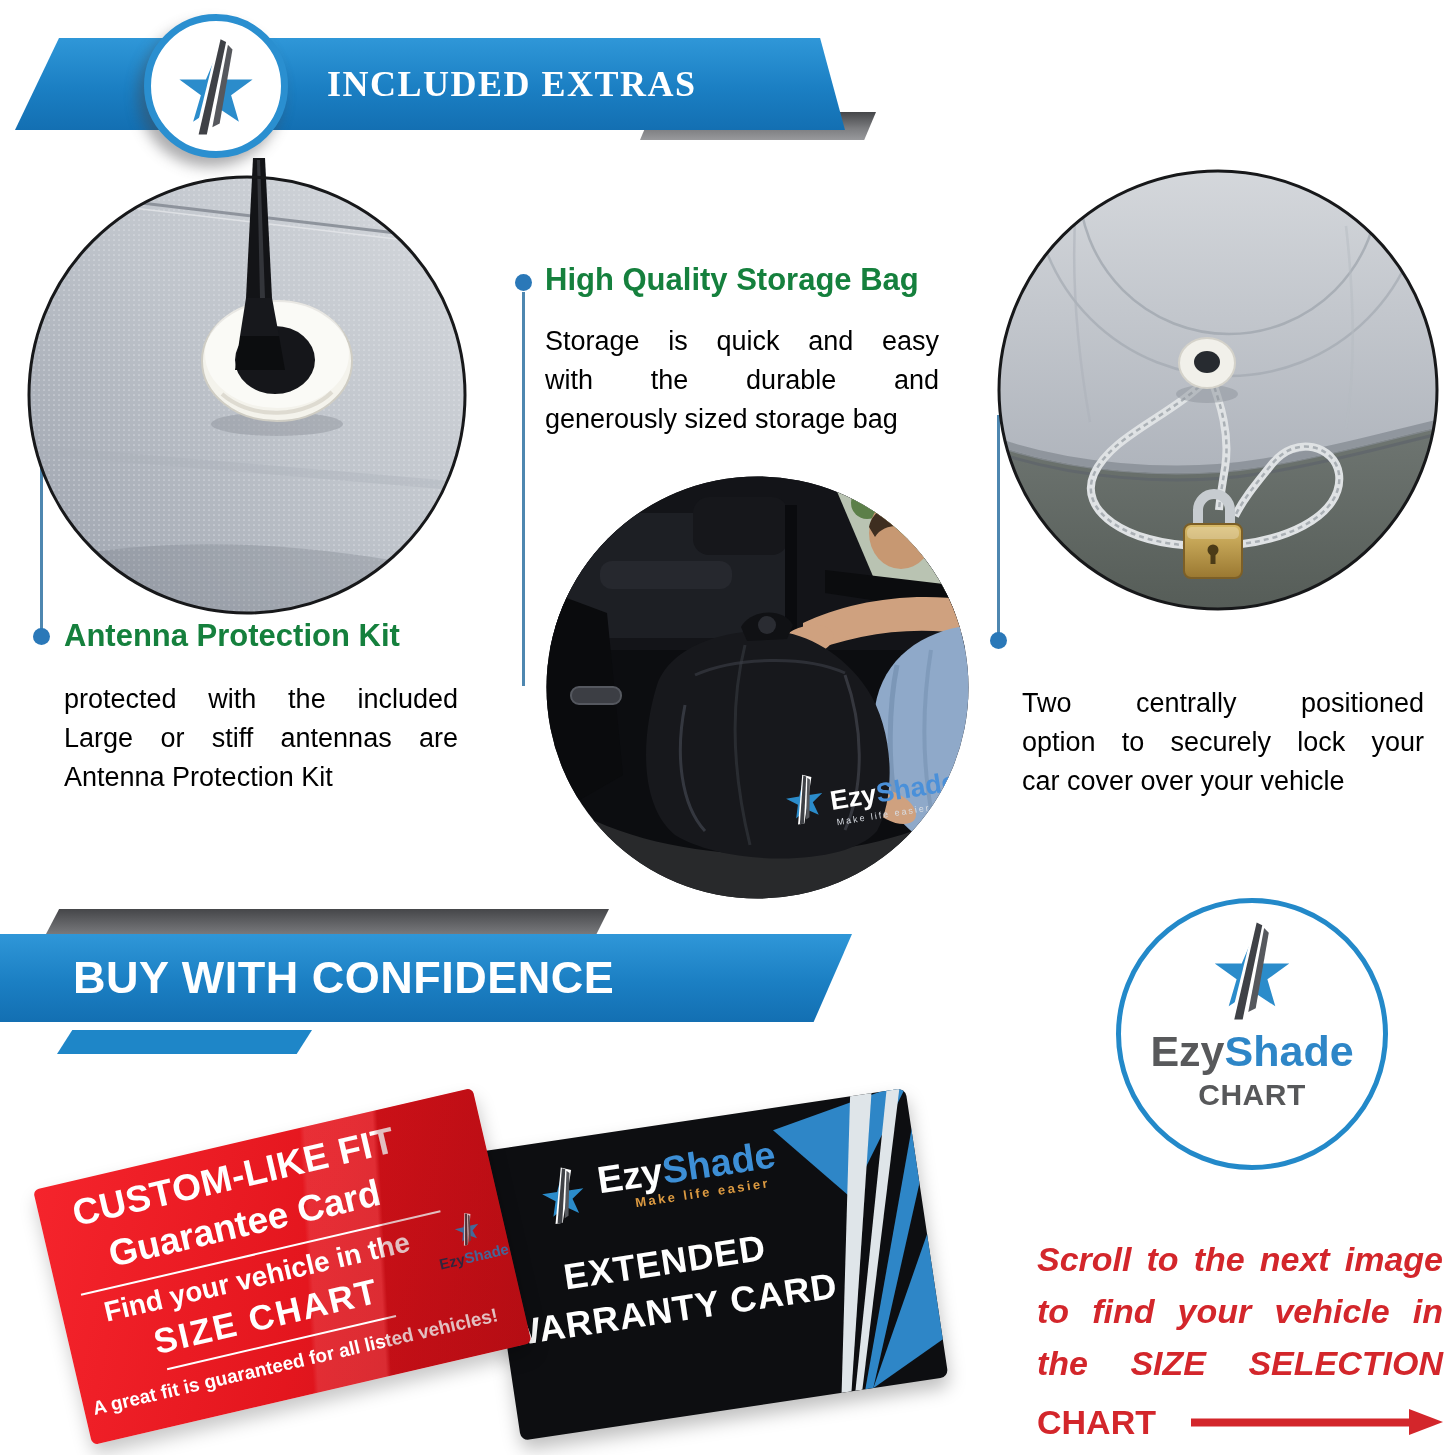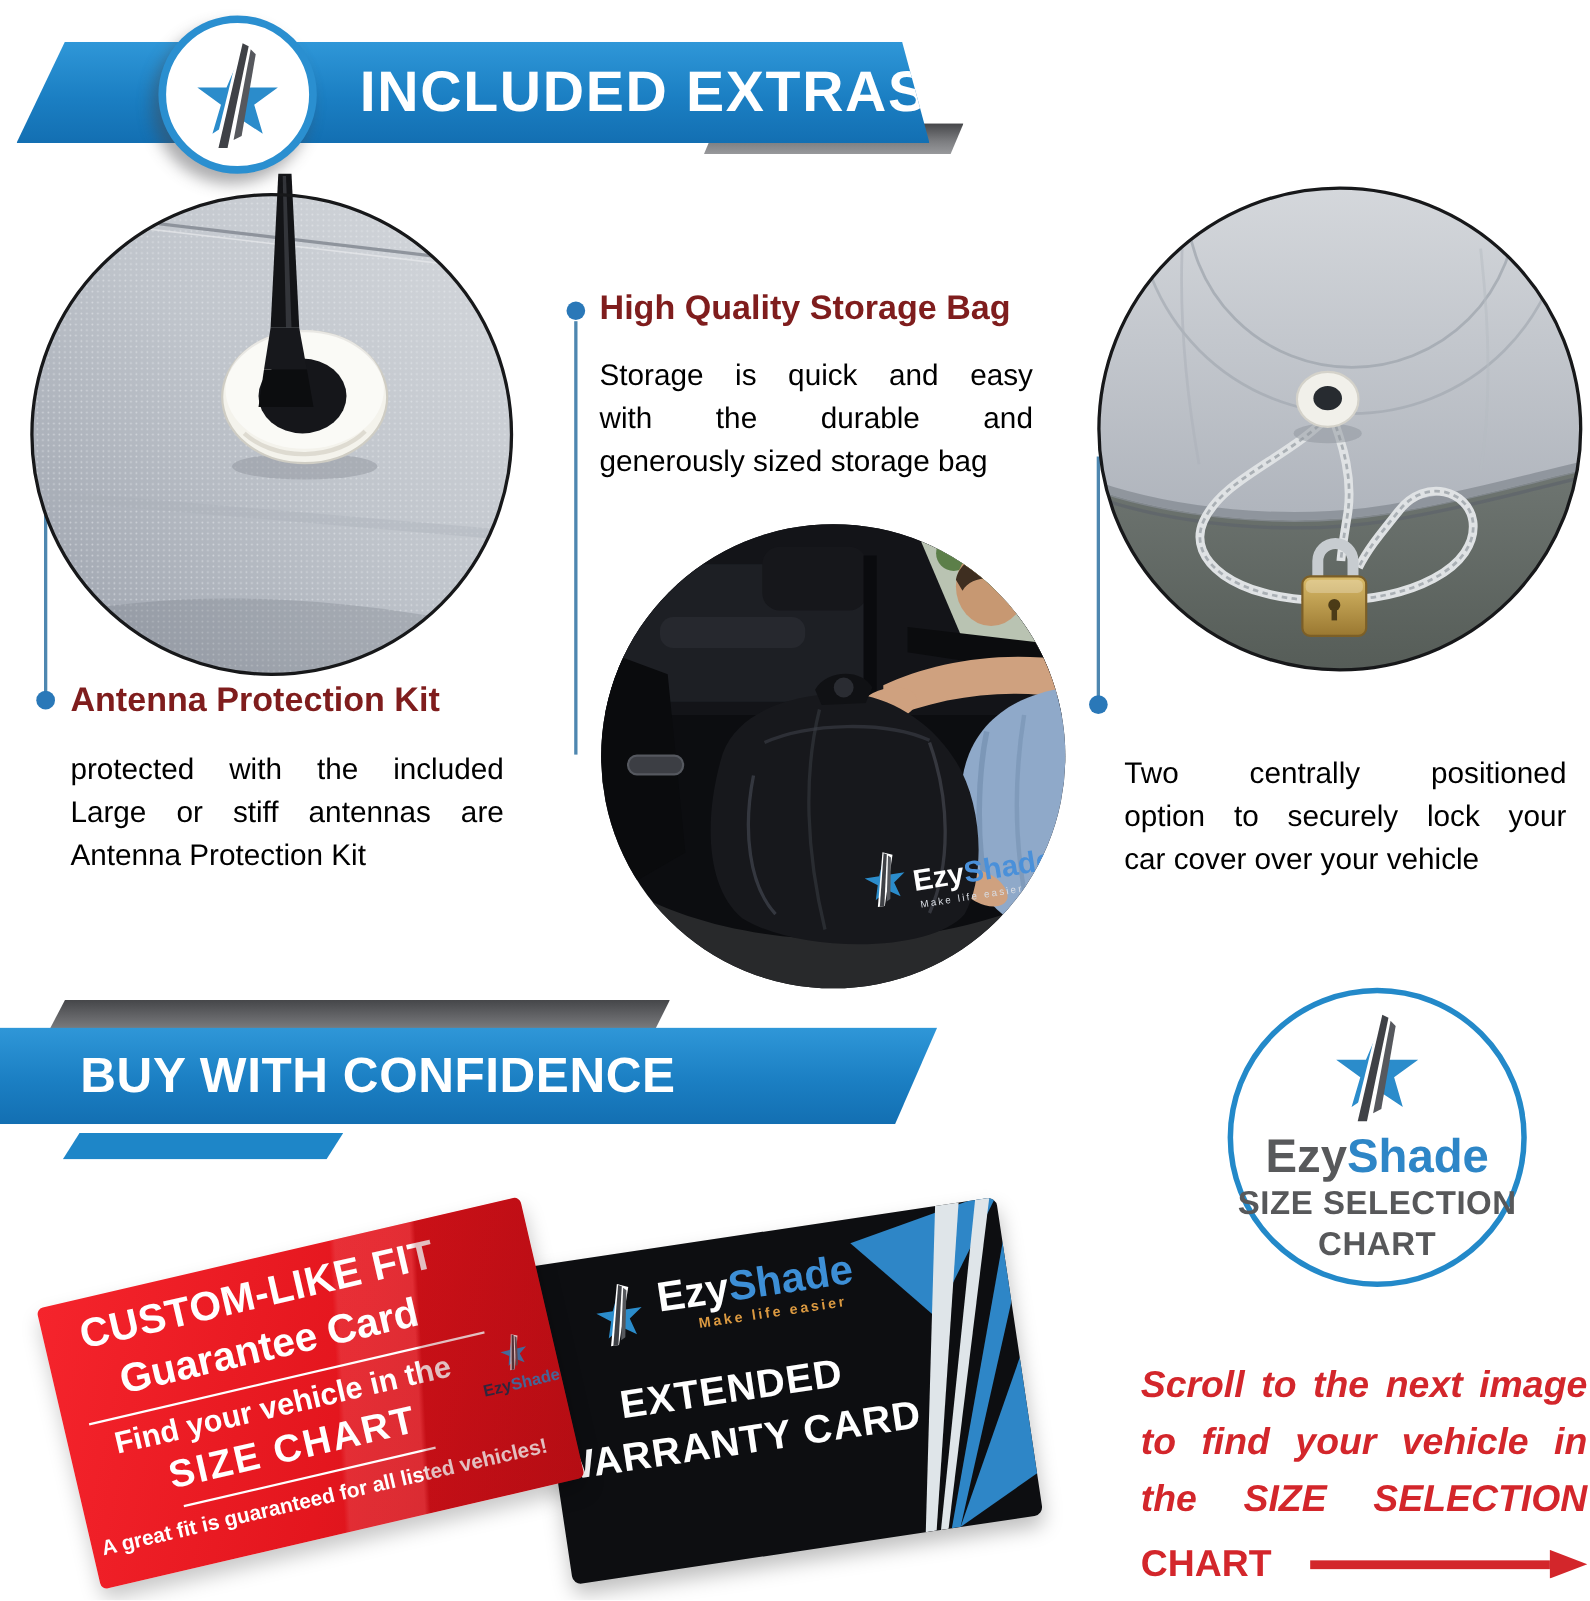--- a/index.html
+++ b/index.html
@@ -12,21 +12,21 @@
   
   .banner-blue{
     background:linear-gradient(180deg,#2f97d8 0%,#1b7fc3 55%,#136fb2 100%);
   }
   .banner-top{
     left:15px;top:38px;width:830px;height:92px;z-index:2;
     clip-path:polygon(5.3% 0,97% 0,100% 100%,0 100%);
   }
   .banner-top-title{
     position:absolute;left:312px;top:50%;transform:translateY(-50%);
-    color:#fff;font-size:52px;font-weight:700;letter-spacing:1.5px;white-space:nowrap;
+    color:#fff;font-size:36px;font-weight:700;letter-spacing:1.5px;white-space:nowrap;font-family:Liberation Serif, serif;
   }
   .gray-accent{
     background:linear-gradient(180deg,#454649 0%,#7d7e81 60%,#98999c 100%);
   }
   .gray-top{
     left:640px;top:112px;width:236px;height:28px;z-index:1;
     clip-path:polygon(5% 0,100% 0,95% 100%,0 100%);
   }
   .logo-circle{
     left:144px;top:14px;width:144px;height:144px;z-index:3;
@@ -50,21 +50,21 @@
   .buy-small{
     left:57px;top:1030px;width:255px;height:24px;z-index:1;background:#1e86c8;
     clip-path:polygon(6% 0,100% 0,94% 100%,0 100%);
   }
 
   
   .conn-line{width:3px;background:#4e87b0;z-index:0;}
   .conn-dot{width:17px;height:17px;border-radius:50%;background:#2a78b8;z-index:2;}
 
   
-  .feat-title{font-size:31px;font-weight:700;color:#7f1d1d;white-space:nowrap;z-index:2;}
+  .feat-title{font-size:31px;font-weight:700;color:#15803d;white-space:nowrap;z-index:2;}
   .feat-body{font-size:27px;color:#000000;line-height:39px;z-index:2;}
   .feat-body .just{text-align:justify;text-align-last:justify;}
 
   
   .size-badge{
     left:1116px;top:898px;width:272px;height:272px;z-index:2;background:#fff;
     border:5px solid #2389c9;border-radius:50%;box-sizing:border-box;
     display:flex;flex-direction:column;align-items:center;
   }
   .size-badge .brand-line{font-size:43px;font-weight:700;margin-top:2px;}
@@ -319,21 +319,20 @@
   <div class="abs banner-blue buy-blue">
     <div class="buy-title">BUY WITH CONFIDENCE</div>
   </div>
   <div class="abs buy-small"></div>
 
   <div class="abs size-badge">
     <svg width="96" height="110" style="margin-top:12px">
         <use href="#star-sym" width="96" height="110"></use>
       </svg>
     <div class="brand-line"><span class="ezy">Ezy</span><span class="shade">Shade</span></div>
-    <div class="size-line">SIZE SELECTION</div>
     <div class="size-line">CHART</div>
   </div>
 
   <div class="abs card-black">
     <svg width="432" height="292" style="position:absolute;left:0;top:0">
       <polygon points="295,22 436,-6 362,100" fill="#2e86c7"></polygon>
       <polygon points="436,140 436,252 356,292" fill="#2e86c7"></polygon>
       <polygon points="378,-10 400,-10 334,292 324,292" fill="#dfe5e9"></polygon>
       <polygon points="414,-4 426,0 345,292 338,292" fill="#dfe5e9"></polygon>
       <polygon points="436,30 446,60 356,292 348,292" fill="#2e86c7"></polygon>

